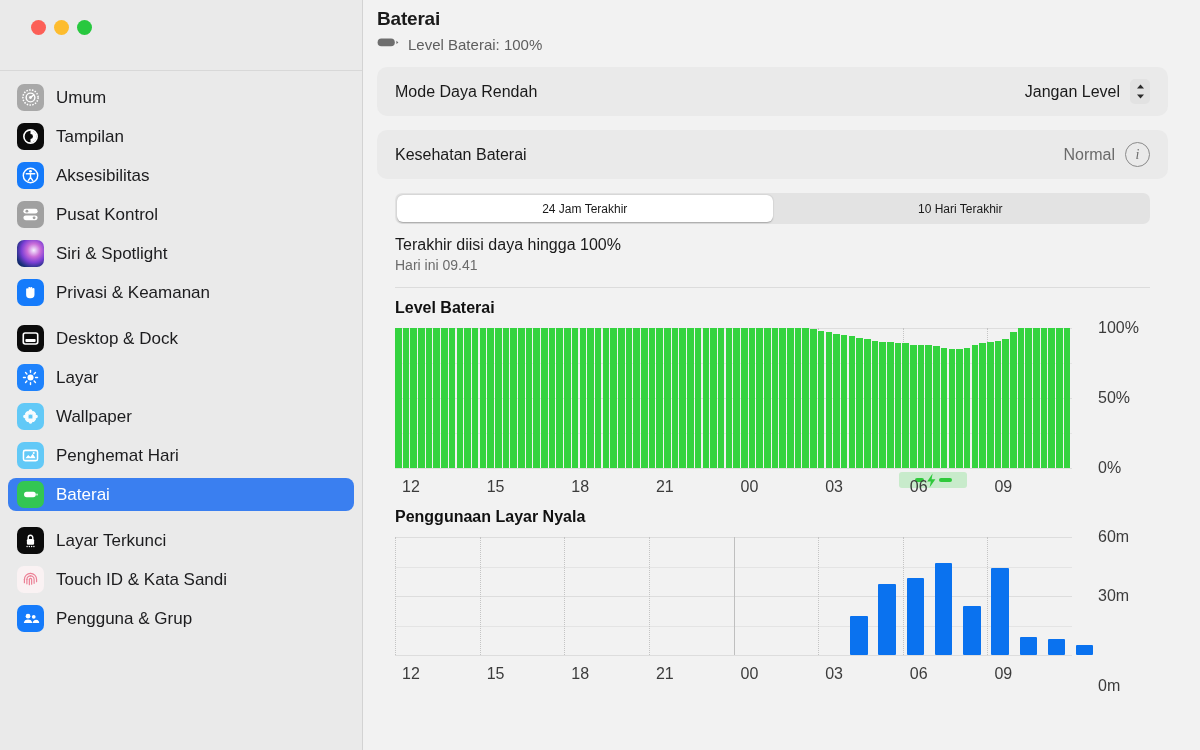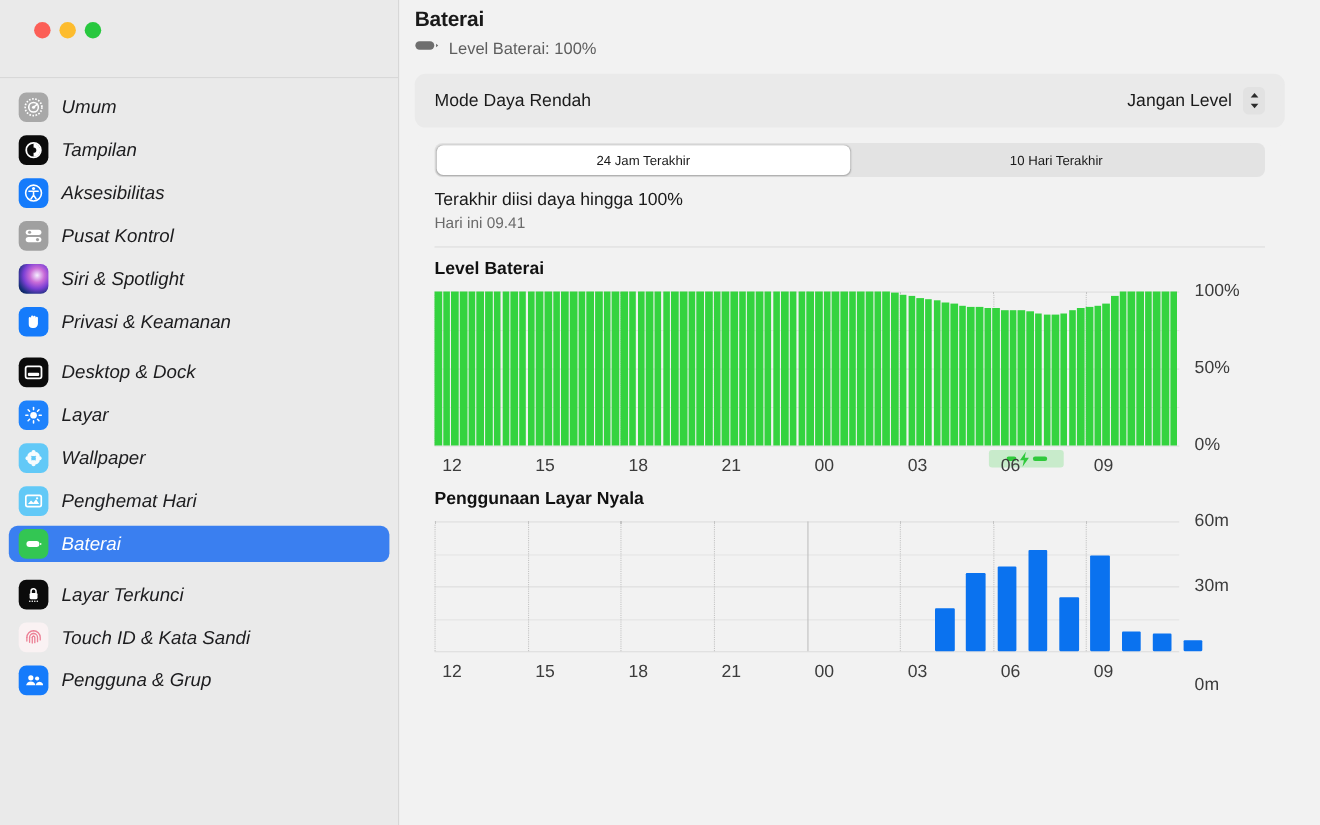--- a/index.html
+++ b/index.html
@@ -27,21 +27,21 @@
   .search-wrap { padding: 4px 15px 0 15px; }
   .search-box {
     height: 34px; background: #DEDEDE; border-radius: 8px;
     display: flex; align-items: center; gap: 9px; padding: 0 11px;
   }
   .search-ph { color: #8B8B8B; font-size: 17px; }
 
   .sb-divider { height: 1px; background: #D8D8D8; margin: 14px 0 0 0; }
 
   .sb-list { padding: 10px 8px 0 8px; overflow: hidden; flex: 1; }
-  .sb-group { margin-bottom: 13px; font-style: italic; }
+  .sb-group { margin-bottom: 13px; }
   .sb-item {
     display: flex; align-items: center; gap: 12px;
     height: 33px; padding: 0 9px; border-radius: 8px;
     margin-bottom: 6px;
   }
   .sb-item.selected { background: #3A7FF0; }
   .sb-item .label { font-size: 17px; color: #1C1C1E; white-space: nowrap; }
   .sb-item.selected .label { color: #FFFFFF; }
 
   .sb-icon {
@@ -131,21 +131,21 @@
   .bars {
     position: absolute; left: 0; right: 0; bottom: 0; top: 0;
     display: flex; align-items: flex-end;
   }
   .bar-green { background: #34D33F; margin-right: 1.1px; }
   .bar-blue  { background: #0A72EF; border-radius: 1px; }
   .ylabels {
     width: 78px; position: relative; flex: 0 0 78px;
   }
   .ylabels span {
-    position: absolute; left: 14px; font-size: 16px; color: #3C3C3C;
+    position: absolute; left: 26px; font-size: 16px; color: #3C3C3C;
     transform: translateY(-50%);
   }
   .xlabels { position: relative; height: 34px; margin-right: 78px; }
   .xlabels span {
     position: absolute; top: 10px; font-size: 16px; color: #3C3C3C;
   }
   .charge-strip {
     position: absolute; height: 16px; border-radius: 3px;
     background: rgba(52,211,63,0.22);
     display: flex; align-items: center; justify-content: center;
@@ -367,20 +367,29 @@
           <span class="stepper">
             <svg width="11" height="17" viewBox="0 0 11 17">
               <path d="M5.5 1.6 L9 5.6 L2 5.6 Z" fill="#2B2B2B"></path>
               <path d="M5.5 15.4 L9 11.4 L2 11.4 Z" fill="#2B2B2B"></path>
             </svg>
           </span>
         </span>
       </div>
     </div>
 
+    <div class="card">
+      <div class="row">
+        <span class="row-label">Kesehatan Baterai</span>
+        <span class="row-right">
+          <span class="row-value muted">Normal</span>
+          <span class="info-btn">i</span>
+        </span>
+      </div>
+    </div>
 
     <div class="panel">
 
       <div class="seg">
         <div class="seg-btn active">24 Jam Terakhir</div>
         <div class="seg-btn">10 Hari Terakhir</div>
       </div>
 
       <div class="last-charge">
         <div class="lc-title">Terakhir diisi daya hingga 100%</div>

